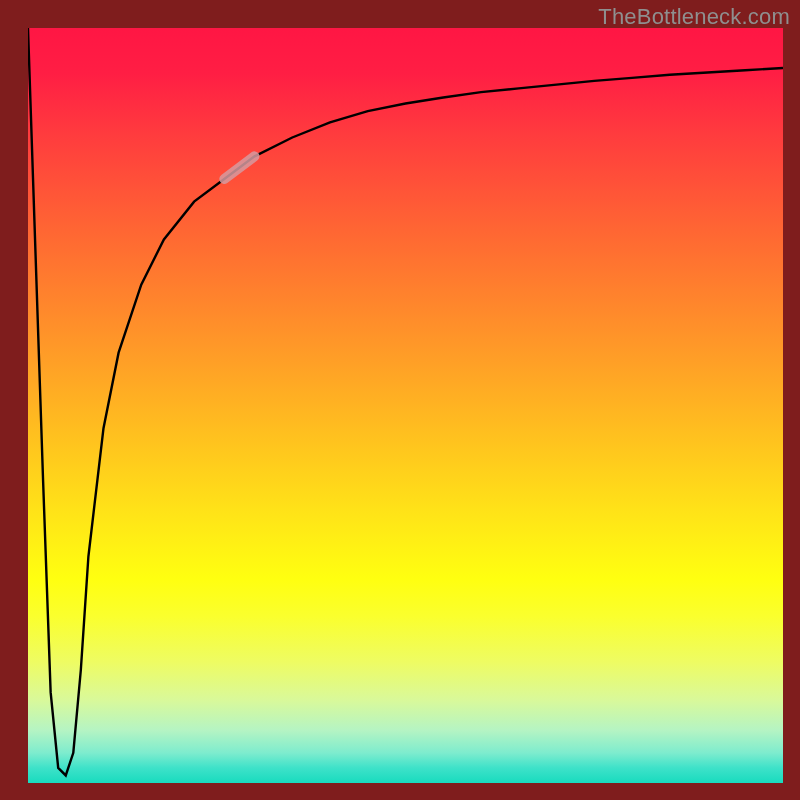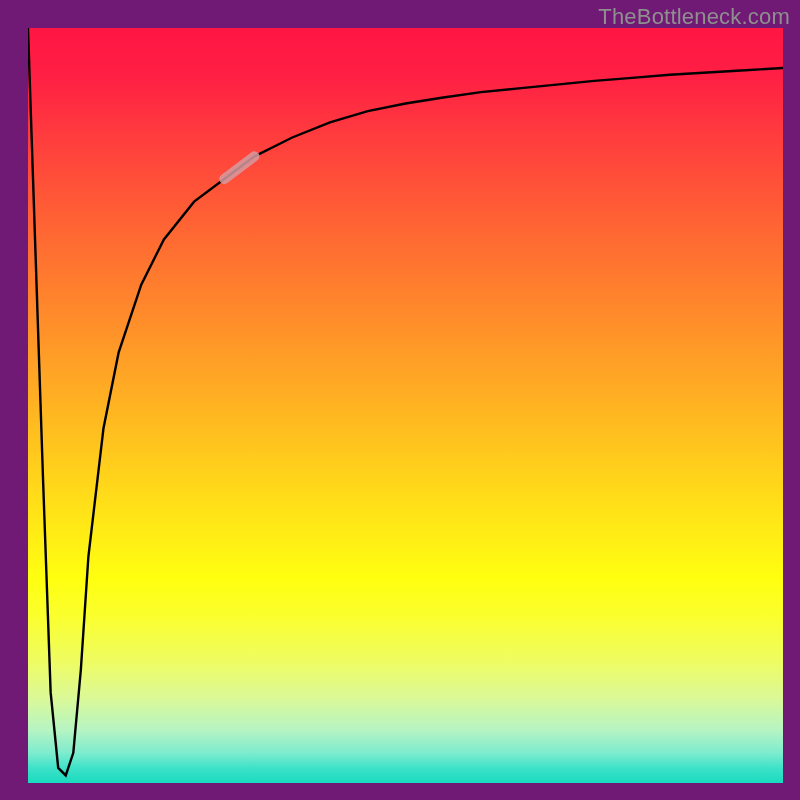--- a/index.html
+++ b/index.html
@@ -8,21 +8,21 @@
     width: 800px;
     height: 800px;
     overflow: hidden;
     background: #000;
     font-family: Arial, Helvetica, sans-serif;
   }
   .chart-frame {
     position: relative;
     width: 800px;
     height: 800px;
-    background: #701a75;
+    background: #7f1d1d;
   }
   .plot-area {
     position: absolute;
     left: 28px;
     top: 28px;
     width: 755px;
     height: 755px;
     overflow: hidden;
   }
   .gradient-bg {

